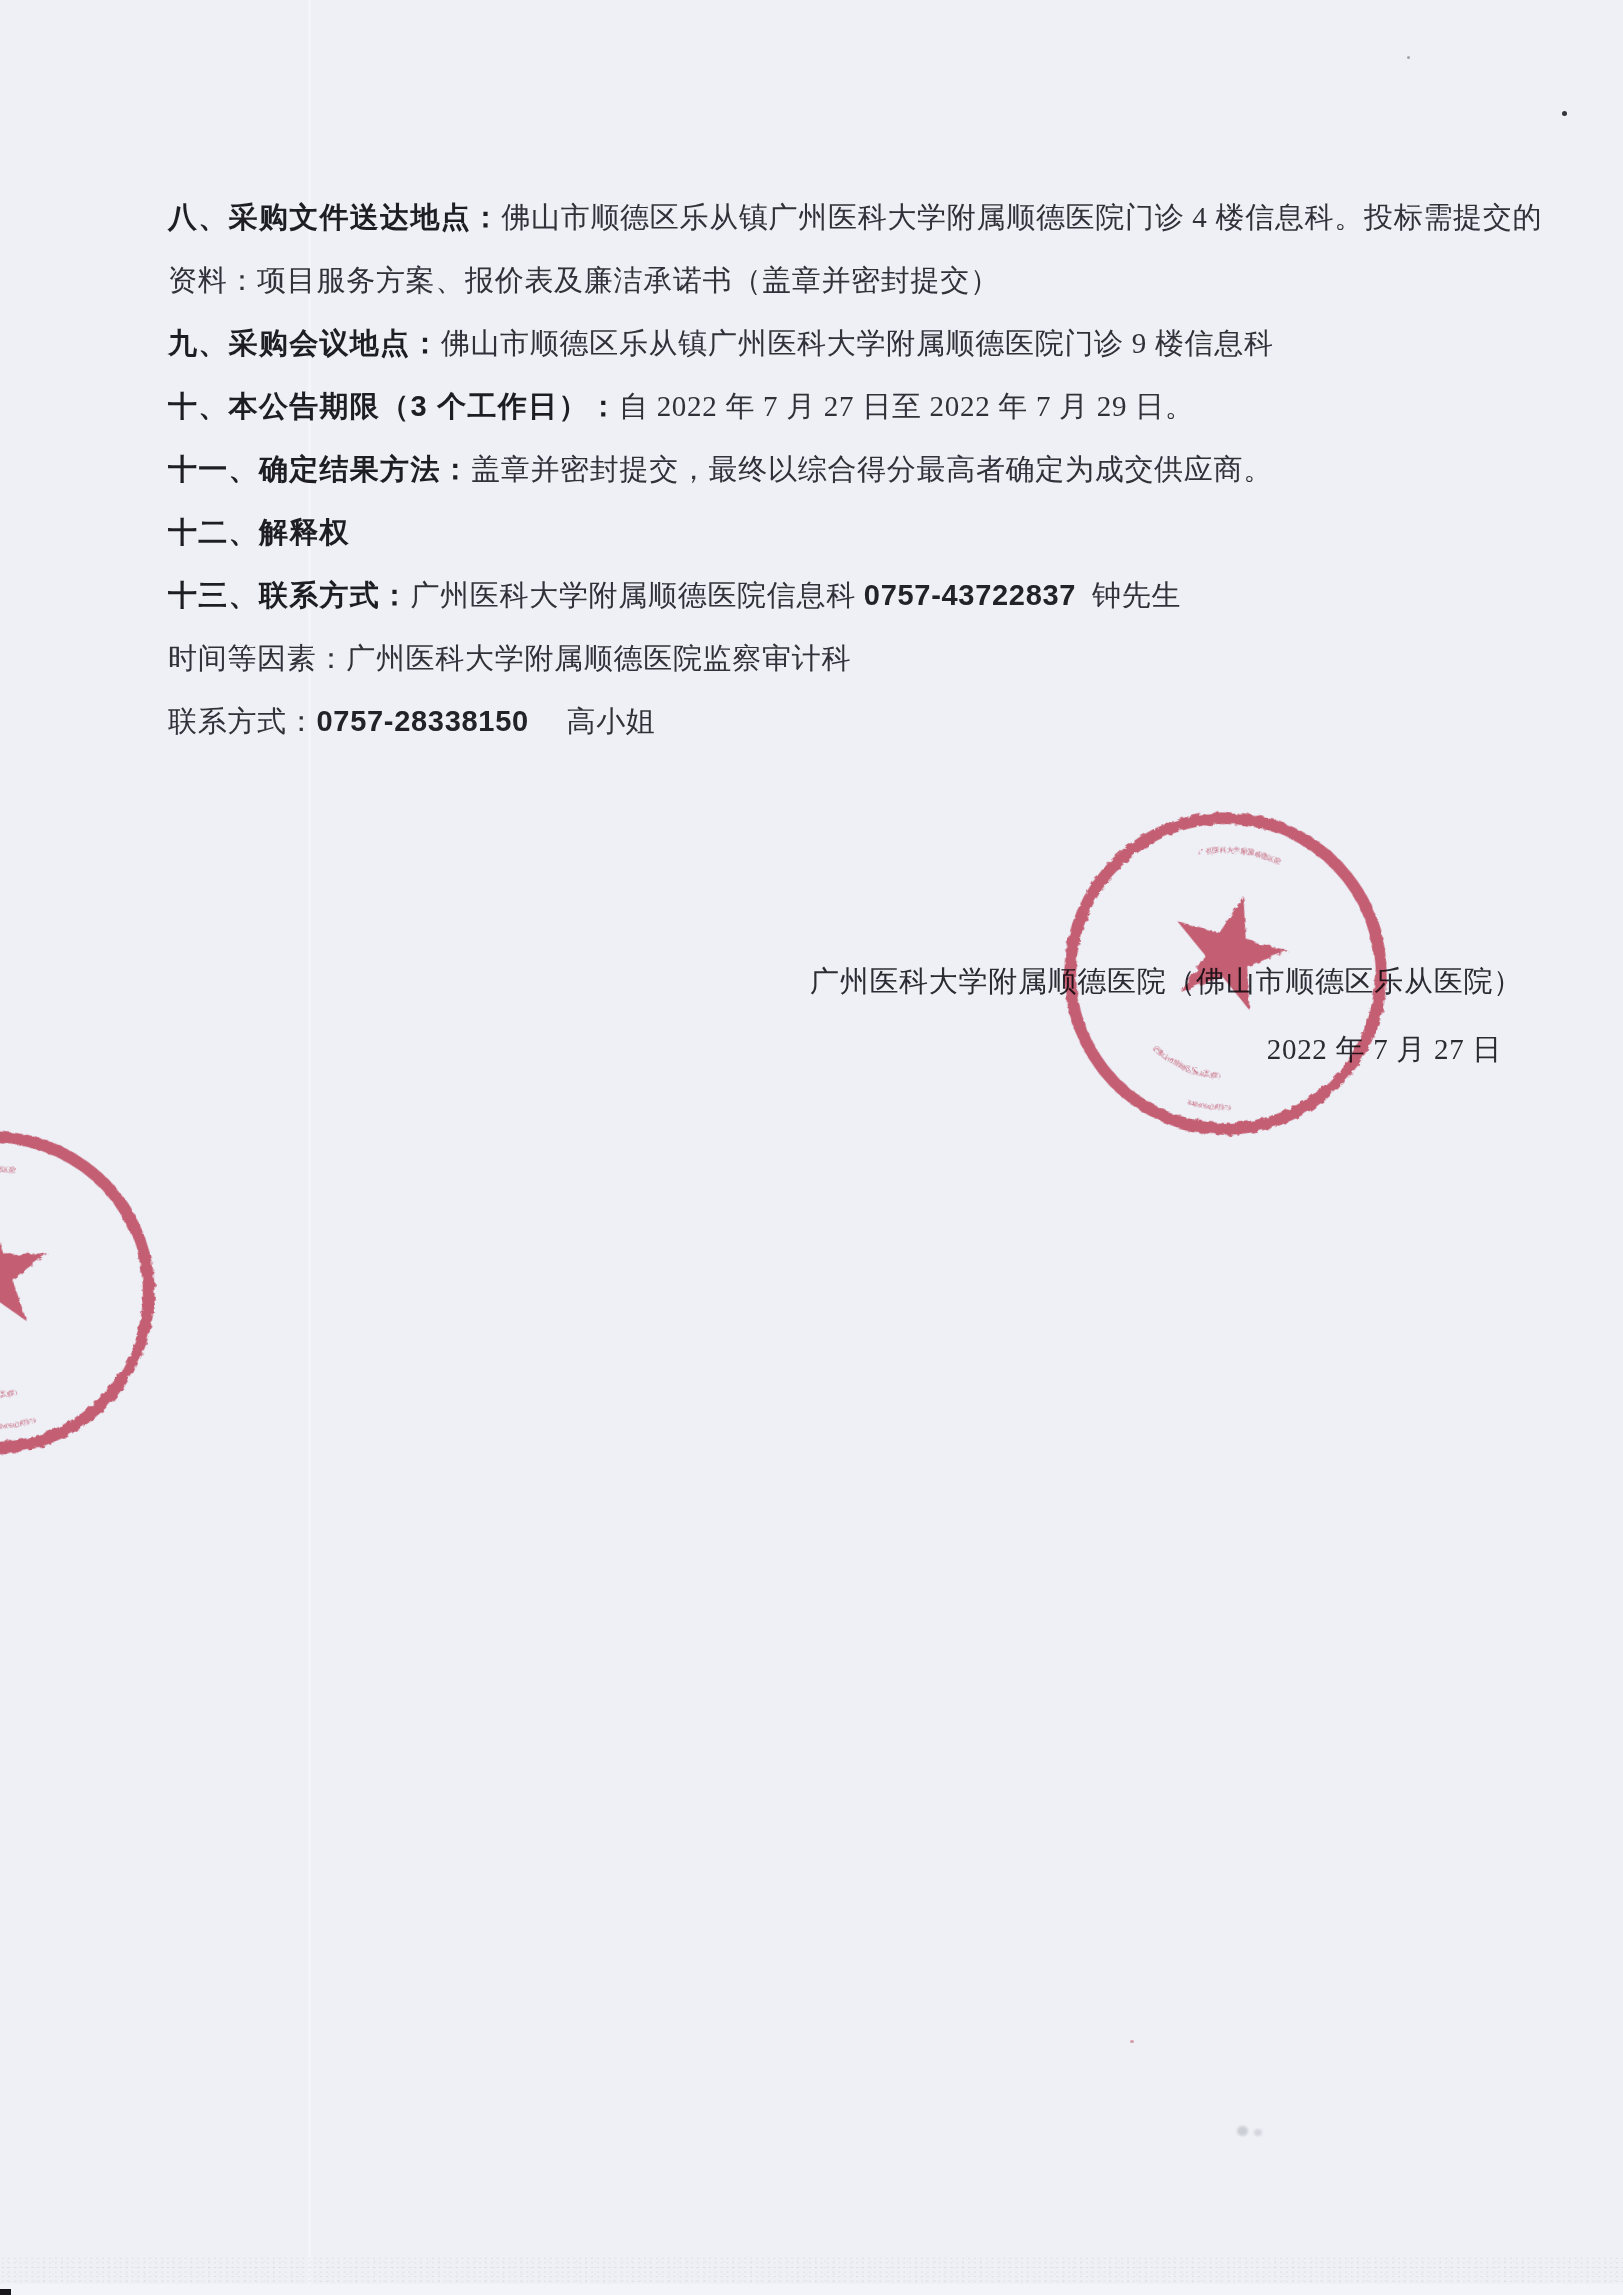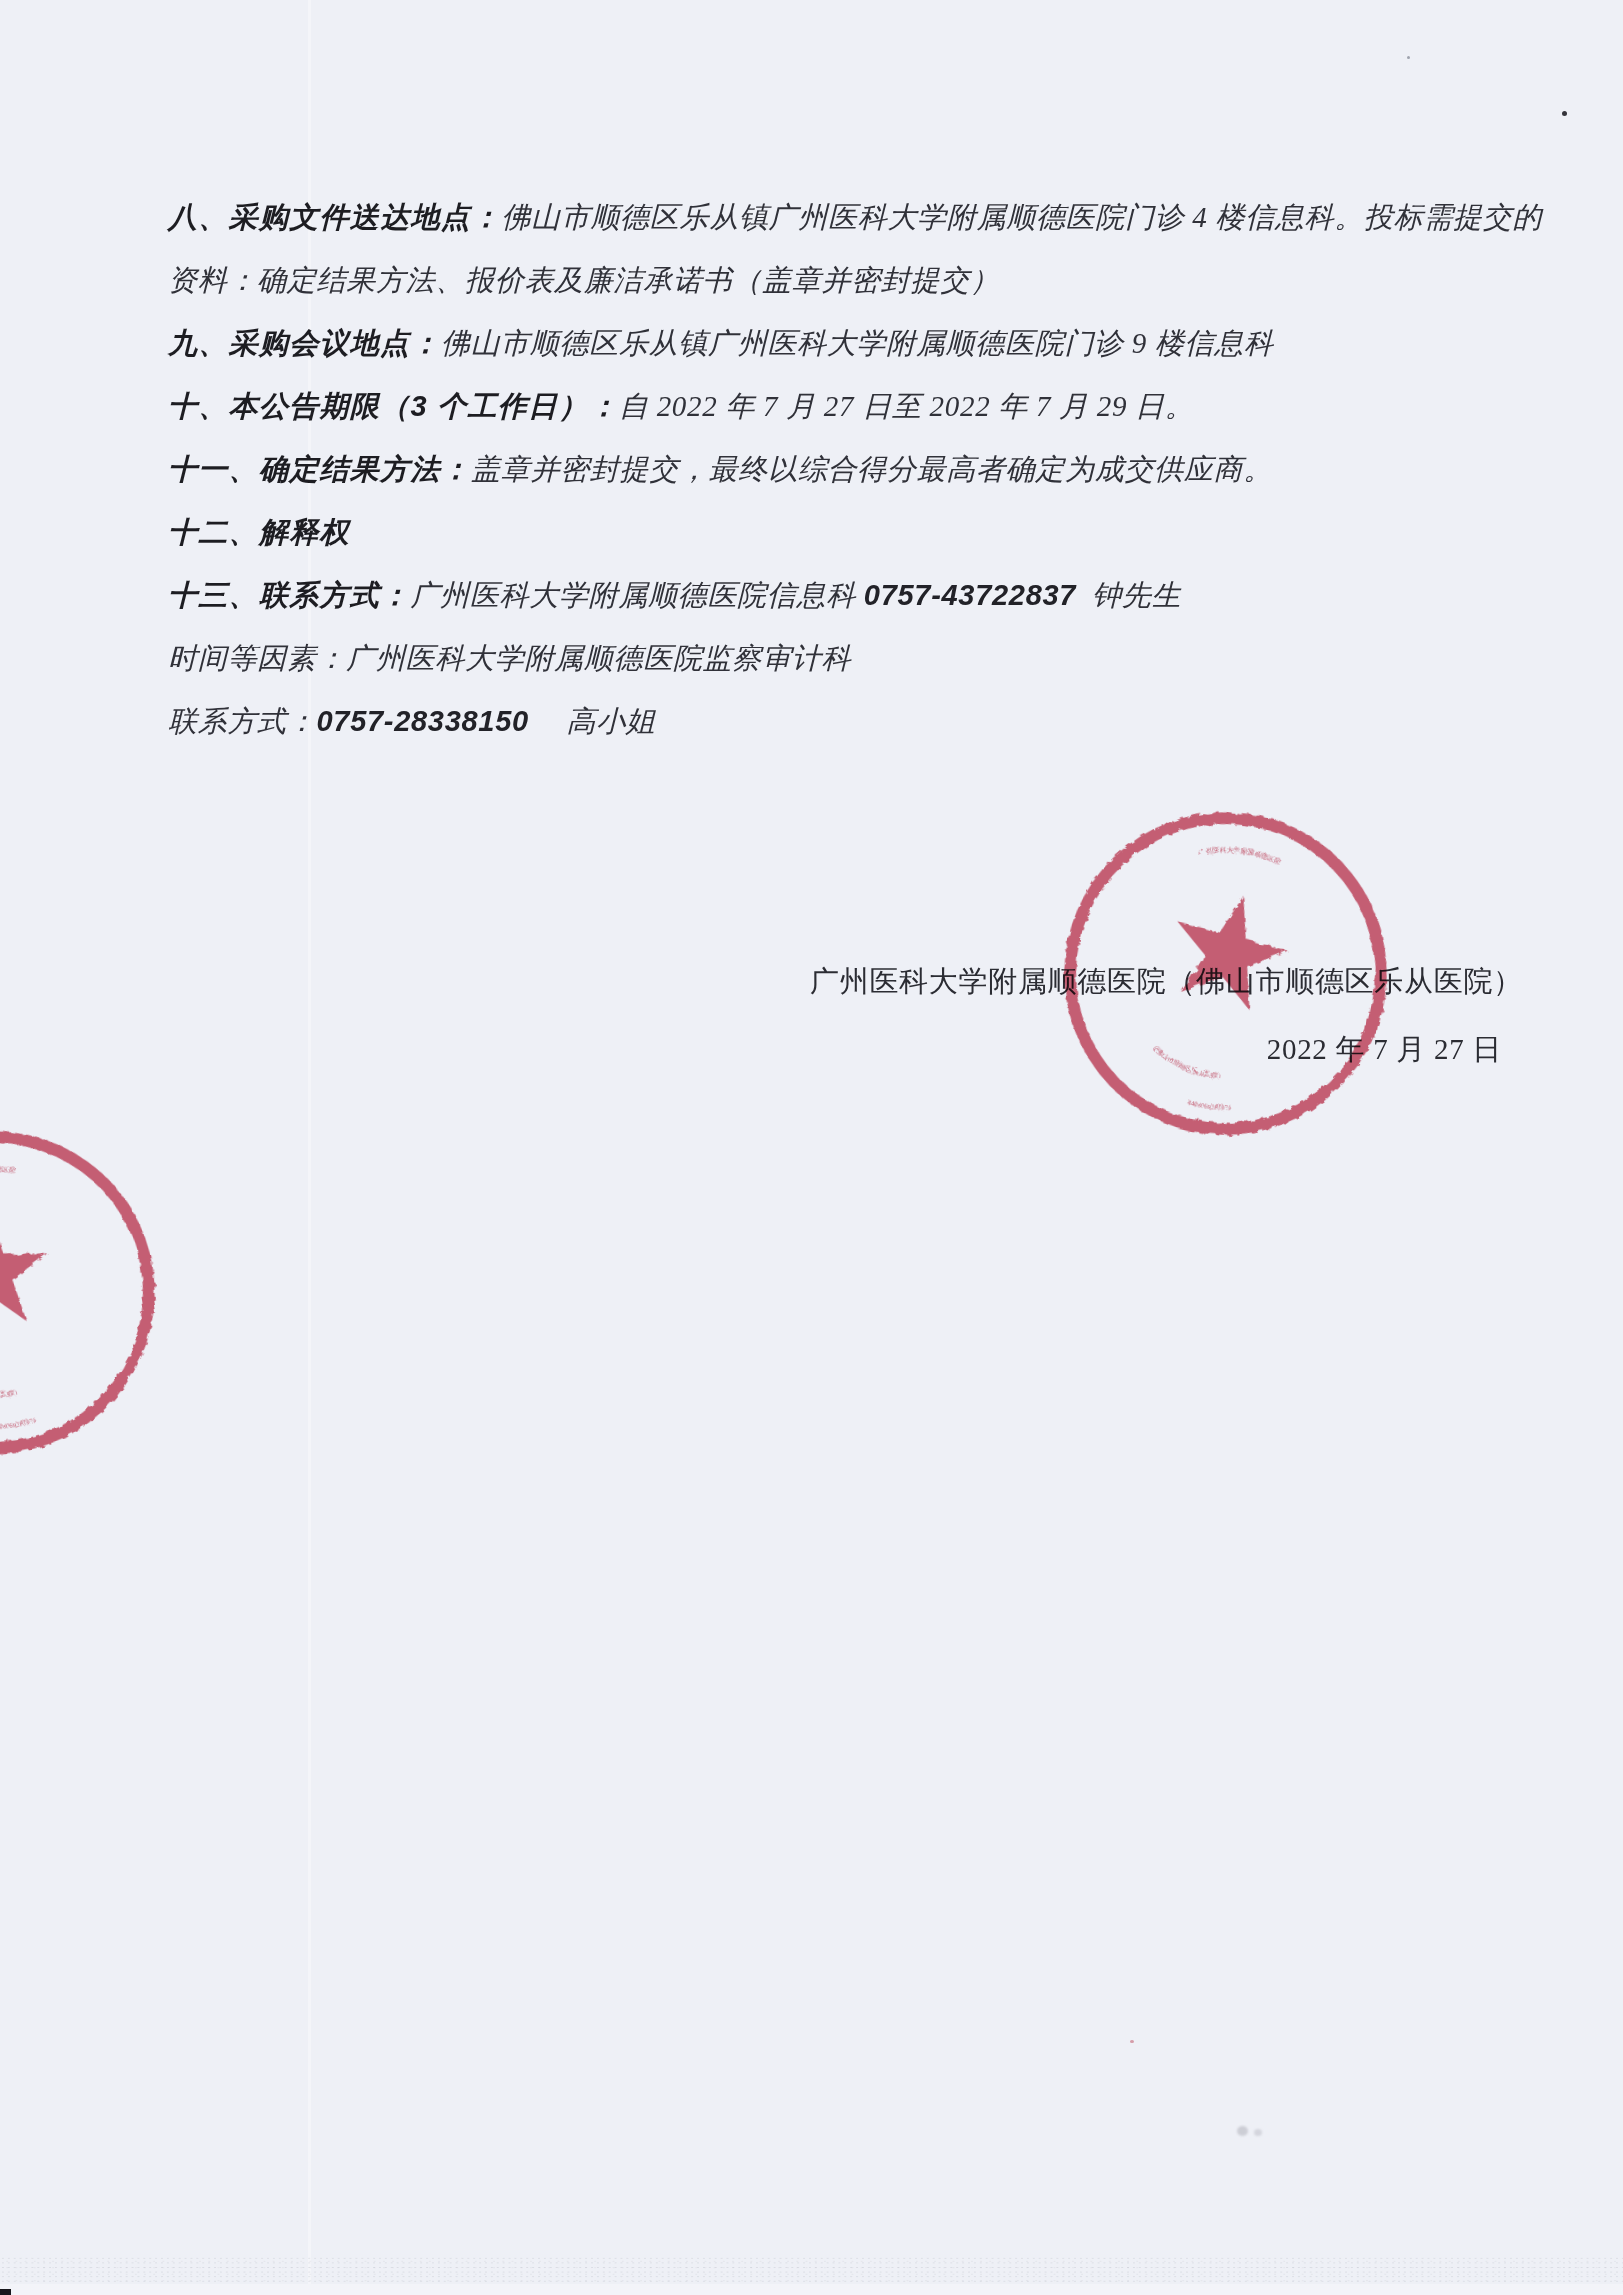--- a/index.html
+++ b/index.html
@@ -11,21 +11,21 @@
     font-family:"Liberation Serif", serif;
   }
   .page{position:absolute;inset:0;}
   
   .textblock{
     position:absolute;left:168px;top:186px;width:1309px;
     color:#2b2c33;
   }
   .line{
     height:63px;line-height:63px;font-size:29px;
-    white-space:pre;letter-spacing:0.7px;font-style:italic;
+    white-space:pre;letter-spacing:0.7px;
   }
   .line .b{
     font-family:"Liberation Sans", sans-serif;
     font-weight:700;color:#1d1d22;letter-spacing:1.3px;
   }
   .line .r{color:#303139;}
   .line .ph{
     font-family:"Liberation Sans", sans-serif;
     font-weight:700;color:#222228;
   }
@@ -73,21 +73,21 @@
 </style>
 </head>
 <body>
 
 <div class="page">
 
   <div class="streak"></div>
 
   <div class="textblock">
     <div class="line"><span class="b">八、采购文件送达地点：</span><span class="r">佛山市顺德区乐从镇广州医科大学附属顺德医院门诊 4 楼信息科。投标需提交的</span></div>
-    <div class="line"><span class="r">资料：确定结果方法、报价表及廉洁承诺书（盖章并密封提交）</span></div>
+    <div class="line"><span class="r">资料：项目服务方案、报价表及廉洁承诺书（盖章并密封提交）</span></div>
     <div class="line"><span class="b">九、采购会议地点：</span><span class="r">佛山市顺德区乐从镇广州医科大学附属顺德医院门诊 9 楼信息科</span></div>
     <div class="line"><span class="b">十、本公告期限（3 个工作日）：</span><span class="r">自 2022 年 7 月 27 日至 2022 年 7 月 29 日。</span></div>
     <div class="line"><span class="b">十一、确定结果方法：</span><span class="r">盖章并密封提交，最终以综合得分最高者确定为成交供应商。</span></div>
     <div class="line"><span class="b">十二、解释权</span></div>
     <div class="line"><span class="b">十三、联系方式：</span><span class="r">广州医科大学附属顺德医院信息科 </span><span class="ph">0757-43722837</span><span class="r">  钟先生</span></div>
     <div class="line"><span class="r">时间等因素：广州医科大学附属顺德医院监察审计科</span></div>
     <div class="line"><span class="r">联系方式：</span><span class="ph">0757-28338150</span><span class="r">　 高小姐</span></div>
   </div>
 
   <div class="sig sig-org">广州医科大学附属顺德医院（佛山市顺德区乐从医院）</div>

